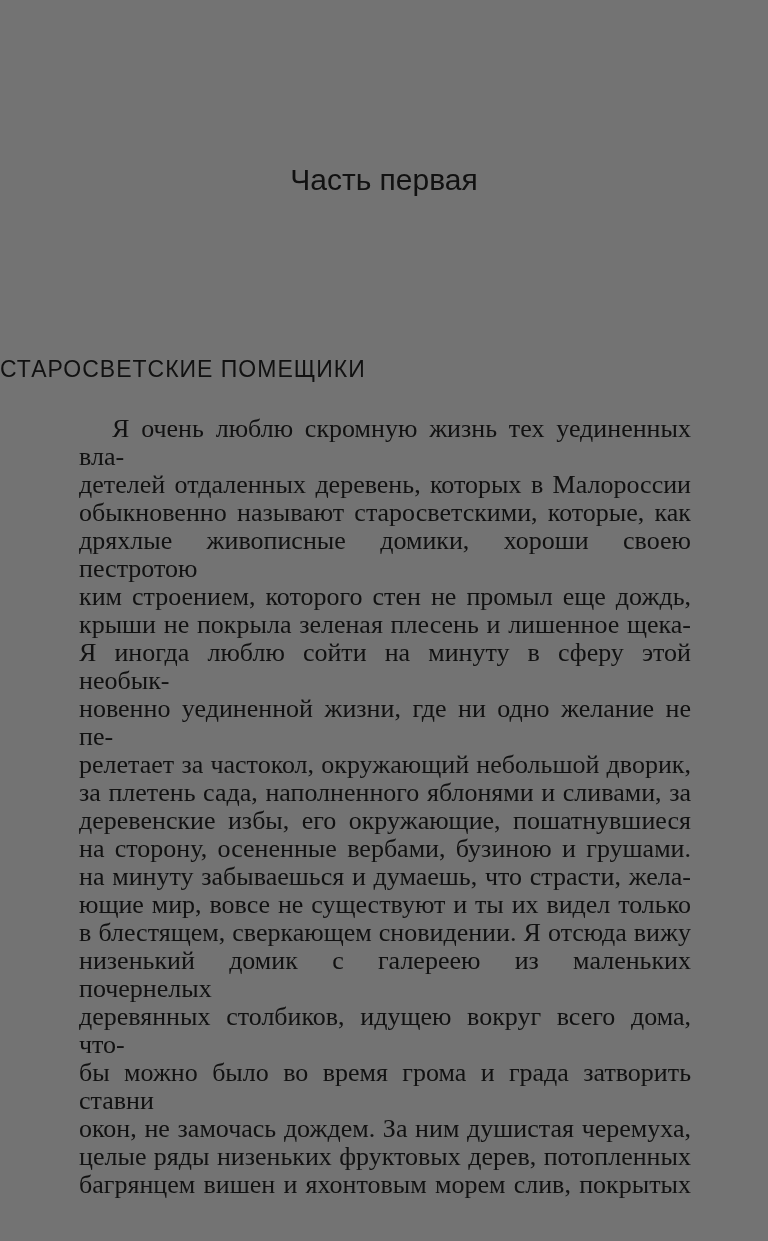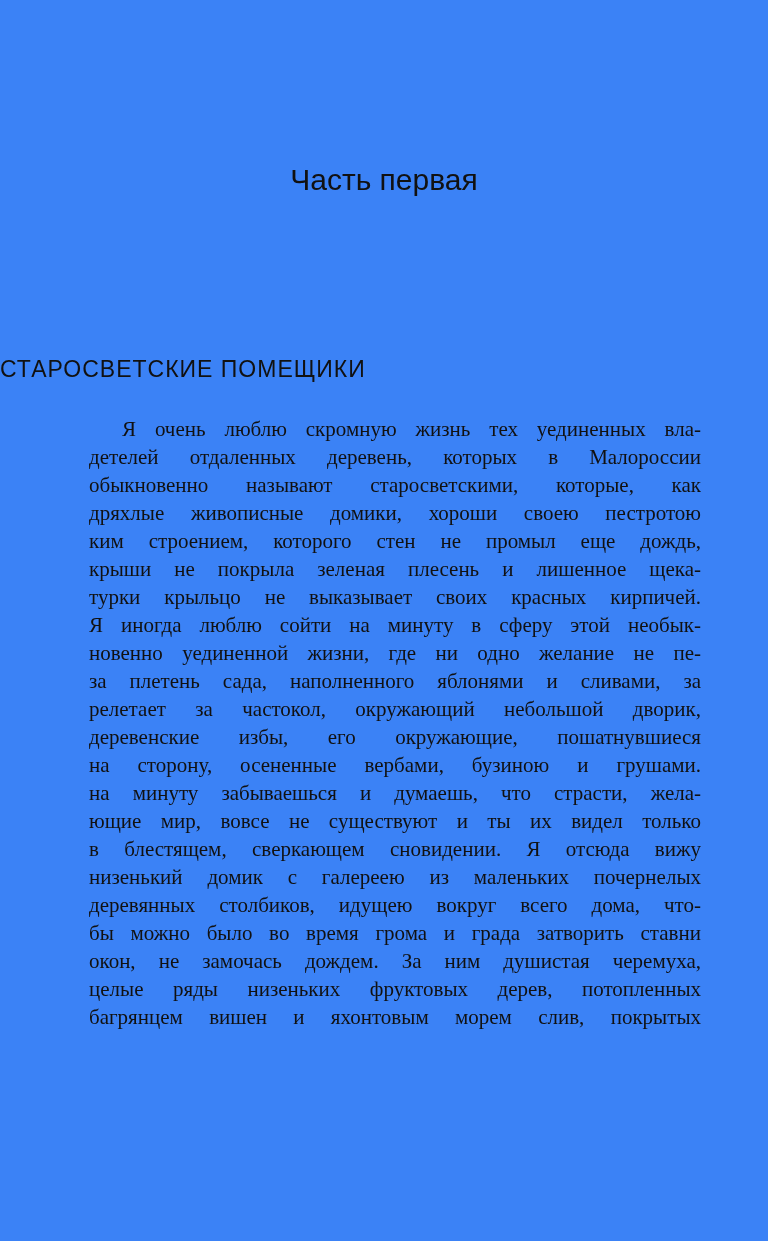--- a/index.html
+++ b/index.html
@@ -4,21 +4,21 @@
 <style>
   html, body {
     margin: 0;
     padding: 0;
     background: #ffffff;
   }
   .page {
     position: relative;
     width: 768px;
     height: 1241px;
-    background: #3b82f6;
+    background: #737373;
     color: #111111;
     overflow: hidden;
   }
   .part-title {
     position: absolute;
     top: 163px;
     left: 0;
     width: 100%;
     margin: 0;
     text-align: center;
@@ -35,24 +35,24 @@
     margin: 0;
     font-family: "Liberation Sans", "DejaVu Sans", sans-serif;
     font-weight: 400;
     font-size: 23px;
     letter-spacing: 1px;
     color: #111111;
   }
   .body-text {
     position: absolute;
     top: 415px;
-    left: 89px;
+    left: 79px;
     width: 612px;
     font-family: "Liberation Serif", "DejaVu Serif", serif;
-    font-size: 21px;
+    font-size: 26px;
     line-height: 28px;
     color: #111111;
   }
   .line {
     text-align: justify;
     text-align-last: justify;
     white-space: normal;
   }
   .line.indent {
     text-indent: 33px;
@@ -64,25 +64,24 @@
 <div class="page">
   <h1 class="part-title">Часть первая</h1>
   <h2 class="chapter-title">СТАРОСВЕТСКИЕ ПОМЕЩИКИ</h2>
   <div class="body-text">
       <div class="line indent">Я очень люблю скромную жизнь тех уединенных вла-</div>
       <div class="line">детелей отдаленных деревень, которых в Малороссии</div>
       <div class="line">обыкновенно называют старосветскими, которые, как</div>
       <div class="line">дряхлые живописные домики, хороши своею пестротою</div>
       <div class="line">ким строением, которого стен не промыл еще дождь,</div>
       <div class="line">крыши не покрыла зеленая плесень и лишенное щека-</div>
-      <div class="line">турки крыльцо не выказывает своих красных кирпичей.</div>
       <div class="line">Я иногда люблю сойти на минуту в сферу этой необык-</div>
       <div class="line">новенно уединенной жизни, где ни одно желание не пе-</div>
+      <div class="line">релетает за частокол, окружающий небольшой дворик,</div>
       <div class="line">за плетень сада, наполненного яблонями и сливами, за</div>
-      <div class="line">релетает за частокол, окружающий небольшой дворик,</div>
       <div class="line">деревенские избы, его окружающие, пошатнувшиеся</div>
       <div class="line">на сторону, осененные вербами, бузиною и грушами.</div>
       <div class="line">на минуту забываешься и думаешь, что страсти, жела-</div>
       <div class="line">ющие мир, вовсе не существуют и ты их видел только</div>
       <div class="line">в блестящем, сверкающем сновидении. Я отсюда вижу</div>
       <div class="line">низенький домик с галереею из маленьких почернелых</div>
       <div class="line">деревянных столбиков, идущею вокруг всего дома, что-</div>
       <div class="line">бы можно было во время грома и града затворить ставни</div>
       <div class="line">окон, не замочась дождем. За ним душистая черемуха,</div>
       <div class="line">целые ряды низеньких фруктовых дерев, потопленных</div>

